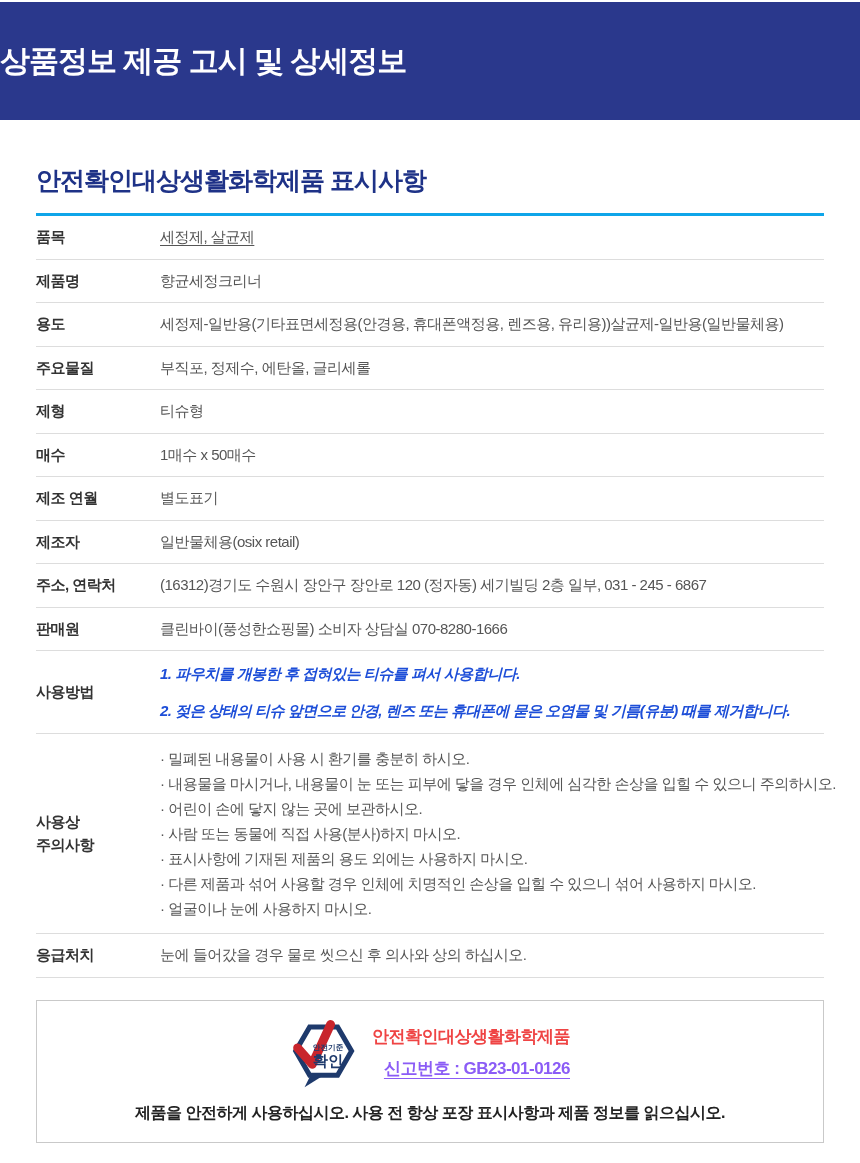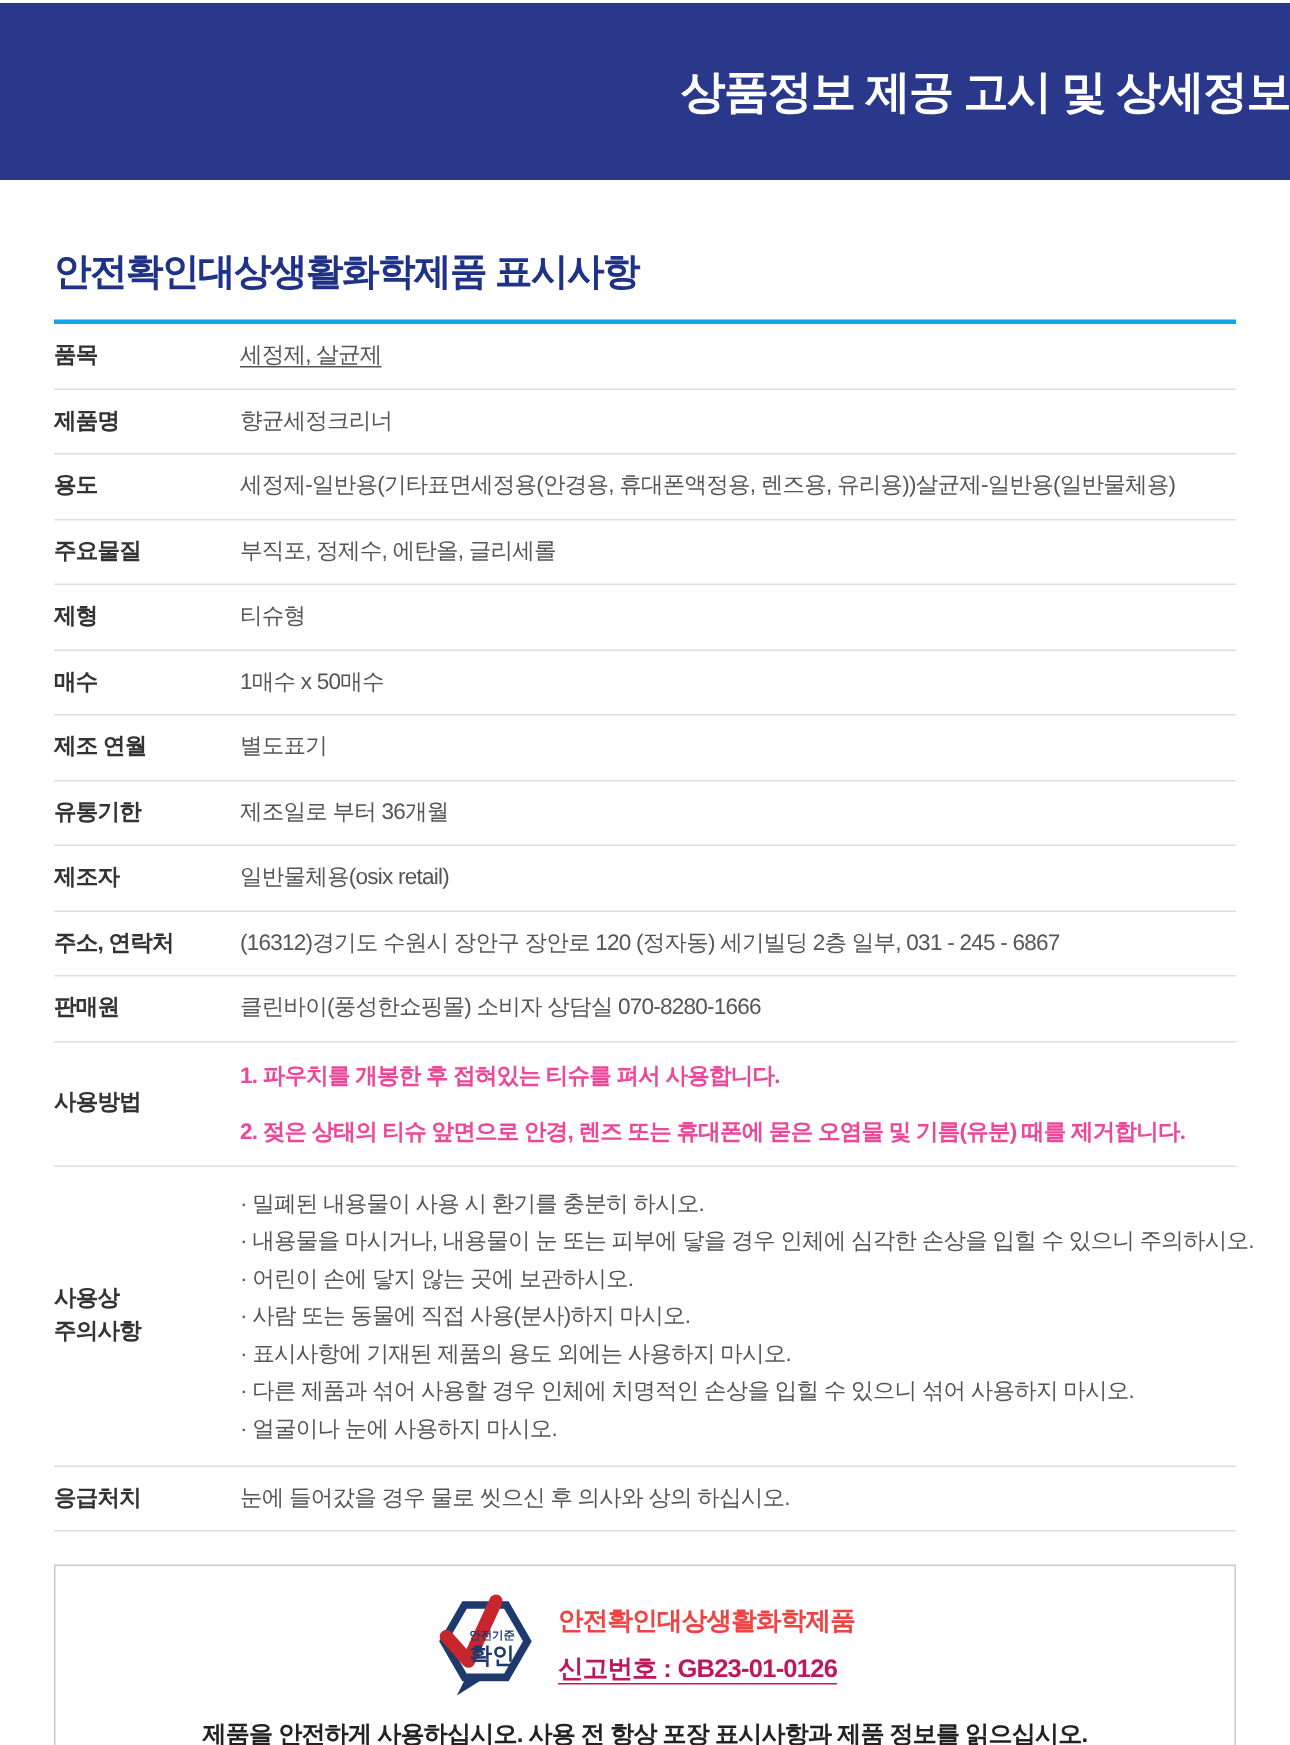--- a/index.html
+++ b/index.html
@@ -13,21 +13,21 @@
   .page { width: 860px; min-height: 1163px; background: #fff; }
 
   
   .banner {
     margin-top: 2px;
     width: 860px;
     height: 118px;
     background: #2A388C;
     display: flex;
     align-items: center;
-    justify-content: flex-end;
+    justify-content: flex-start;
   }
   .banner-title {
     color: #ffffff;
     font-size: 30px;
     font-weight: 700;
     letter-spacing: -1px;
   }
 
   .content { padding: 0 36px; margin-top: 24px; }
 
@@ -68,24 +68,25 @@
     line-height: 1.5;
     white-space: nowrap;
   }
   .tvalue.link { text-decoration: underline; text-underline-offset: 3px; }
 
   .trow.multi { align-items: center; padding: 12px 0; }
   .usage-steps { flex: 1; }
   .usage-step {
     font-size: 15px;
     font-weight: 700;
-    color: #ec4899;
+    color: #1d4ed8;
     letter-spacing: -0.5px;
     white-space: nowrap;
     line-height: 1.4;
+    font-style: italic;
   }
   .usage-step + .usage-step { margin-top: 16px; }
 
   .precaution-list { flex: 1; }
   .precaution-item {
     font-size: 15px;
     color: #555;
     letter-spacing: -0.5px;
     line-height: 25px;
     white-space: nowrap;
@@ -108,24 +109,25 @@
   .cert-product-type {
     font-size: 17px;
     font-weight: 700;
     color: #ef4444;
     letter-spacing: -0.5px;
     margin-bottom: 9px;
   }
   .cert-report-number {
     font-size: 17px;
     font-weight: 600;
-    color: #be185d;
+    color: #8b5cf6;
     letter-spacing: -0.5px;
     text-decoration: underline;
     text-underline-offset: 4px;
+    text-align: right;
   }
   .cert-caution {
     margin-top: 14px;
     text-align: center;
     font-size: 16px;
     font-weight: 600;
     color: #222;
     letter-spacing: -0.5px;
   }
 </style>
@@ -172,24 +174,20 @@
       <div class="trow">
         <div class="tlabel">매수</div>
         <div class="tvalue">1매수 x 50매수</div>
       </div>
 
       <div class="trow">
         <div class="tlabel">제조 연월</div>
         <div class="tvalue">별도표기</div>
       </div>
 
-      <div class="trow">
-        <div class="tlabel">유통기한</div>
-        <div class="tvalue">제조일로 부터 36개월</div>
-      </div>
 
       <div class="trow">
         <div class="tlabel">제조자</div>
         <div class="tvalue">일반물체용(osix retail)</div>
       </div>
 
       <div class="trow">
         <div class="tlabel">주소, 연락처</div>
         <div class="tvalue">(16312)경기도 수원시 장안구 장안로 120 (정자동) 세기빌딩 2층 일부, 031 - 245 - 6867</div>
       </div>

